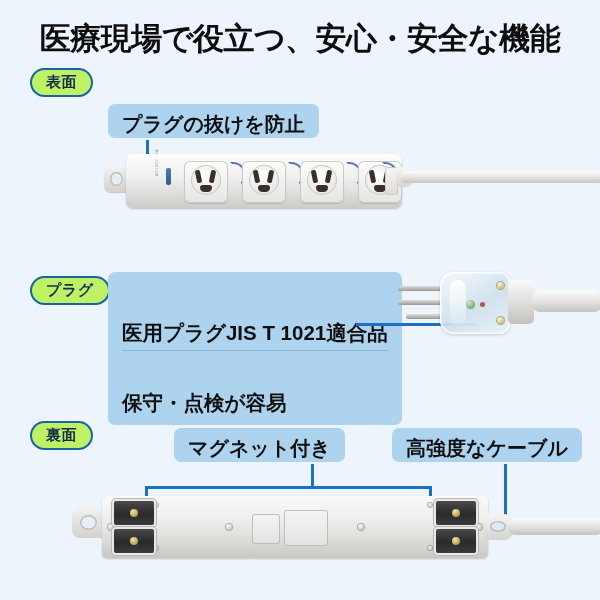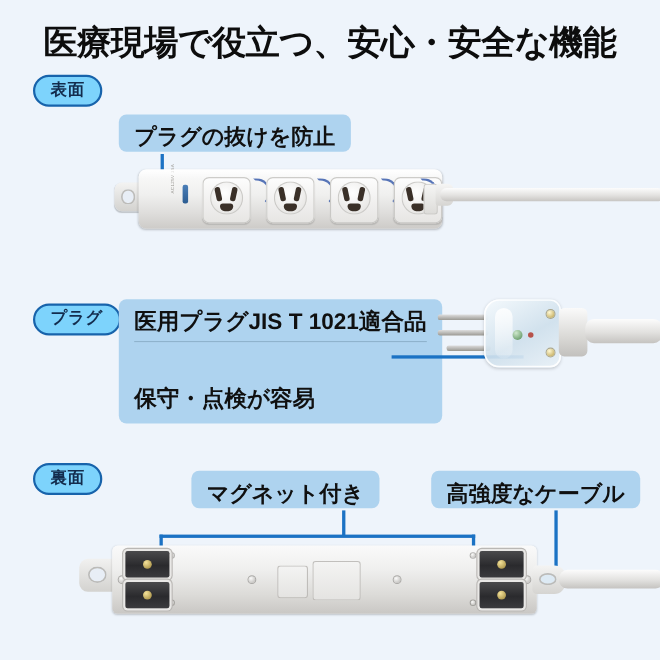--- a/index.html
+++ b/index.html
@@ -22,21 +22,21 @@
     letter-spacing:-0.5px;
     color:#0d0d0d;
     white-space:nowrap;
   }
 
   
   .badge{
     position:absolute;
     border:2.5px solid #1763ab;
     border-radius:999px;
-    background:#7dd3fc;
+    background:#bef264;
     color:#132c4d;
     font-size:15px;
     font-weight:700;
     letter-spacing:0.5px;
     padding:3px 14px 4px;
     line-height:1.2;
     white-space:nowrap;
   }
 
   
@@ -51,21 +51,21 @@
     align-items:center;
     justify-content:center;
   }
   .callout.one-line{font-size:20px;padding:7px 14px 0;}
   .callout.two-line{
     display:block;
     padding:6px 14px 8px;
     font-size:20.5px;
     line-height:1.42;
   }
-  .callout .ln1{padding-bottom:3px;border-bottom:1.5px solid #8fb3cd;}
+  .callout .ln1{padding-bottom:3px;border-bottom:1.5px solid #8fb3cd;margin-top:40px;}
   .callout .ln2{padding-top:3px;margin-top:34px;}
 
   
   .lead{position:absolute;background:#1b72c4;}
   .lead-v{width:3px;}
   .lead-h{height:3px;}
 
   
   .photo{position:absolute;}
 

